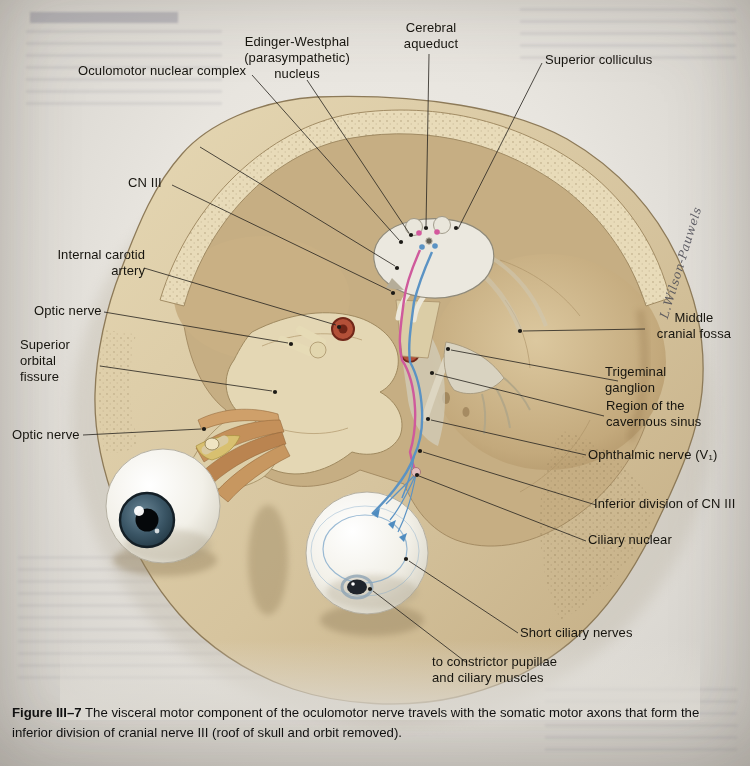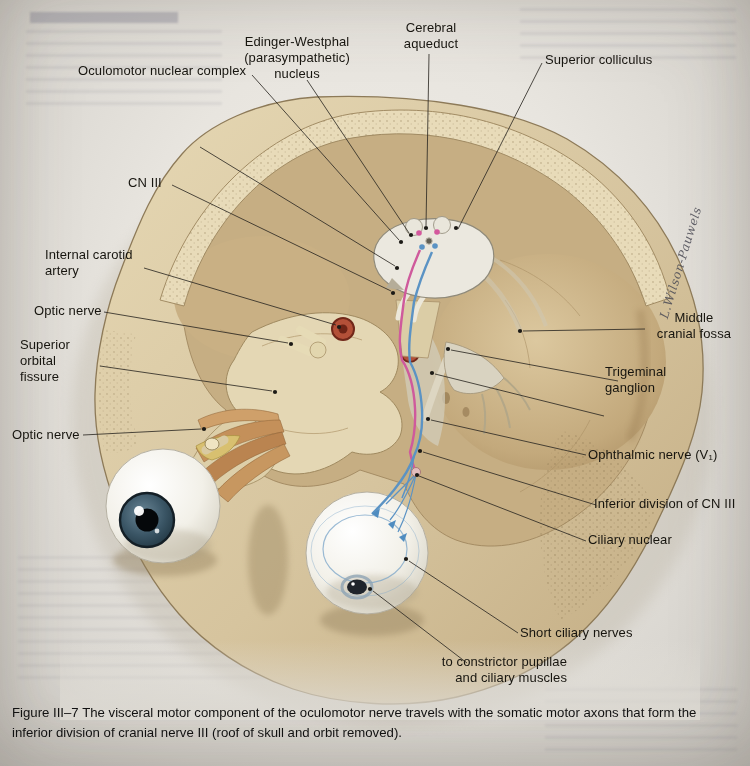--- a/index.html
+++ b/index.html
@@ -11,21 +11,21 @@
   }
   .lbl {
     position:absolute; font-size:13px; line-height:1.22; color:#17150f;
     white-space:pre-line; letter-spacing:.1px;
   }
   .nw { white-space:nowrap; }
   .caption {
     position:absolute; left:12px; right:16px; top:703px;
     font-size:13.2px; line-height:1.5; color:#111;
   }
-  .caption b { font-weight:normal;margin-top:43px; }
+  .caption b { font-weight:bold;margin-top:43px; }
   .signature {
     position:absolute; left:617px; top:248px; width:132px;
     transform: rotate(-73deg);
     font-family:"DejaVu Serif", serif; font-style:italic;
     font-size:12px; color:#4b4b55; opacity:.85; letter-spacing:.6px;
   }
   .bleed { position:absolute; pointer-events:none; }
   .rows {
     background-image: repeating-linear-gradient(180deg,
       rgba(88,88,110,.18) 0px, rgba(88,88,110,.18) 2.6px,
@@ -276,36 +276,38 @@
   </svg>
 
   <div class="lbl" style="left:385px;top:20px;width:92px;text-align:center">Cerebral
 aqueduct</div>
   <div class="lbl" style="left:239px;top:34px;width:116px;text-align:center">Edinger-Westphal
 (parasympathetic)
 nucleus</div>
   <div class="lbl nw" style="left:545px;top:52px">Superior colliculus</div>
   <div class="lbl nw" style="left:78px;top:63px">Oculomotor nuclear complex</div>
   <div class="lbl nw" style="left:128px;top:175px">CN III</div>
-  <div class="lbl" style="left:45px;top:247px;width:100px;text-align:left">Internal carotid
+  <div class="lbl" style="left:45px;top:247px;width:100px;text-align:right">Internal carotid
 artery</div>
   <div class="lbl nw" style="left:34px;top:303px">Optic nerve</div>
   <div class="lbl" style="left:20px;top:337px;width:70px;">Superior
 orbital
 fissure</div>
   <div class="lbl nw" style="left:12px;top:427px">Optic nerve</div>
   <div class="lbl" style="left:646px;top:310px;width:96px;text-align:center">Middle
 cranial fossa</div>
   <div class="lbl" style="left:605px;top:364px;width:92px">Trigeminal
 ganglion</div>
+  <div class="lbl" style="left:606px;top:398px;width:112px">Region of the
+cavernous sinus</div>
   <div class="lbl nw" style="left:588px;top:447px">Ophthalmic nerve (V₁)</div>
   <div class="lbl nw" style="left:594px;top:496px">Inferior division of CN III</div>
   <div class="lbl nw" style="left:588px;top:532px">Ciliary nuclear</div>
   <div class="lbl nw" style="left:520px;top:625px">Short ciliary nerves</div>
-  <div class="lbl" style="left:432px;top:654px;width:135px;text-align:right">to constrictor pupillae
+  <div class="lbl" style="left:432px;top:654px;width:135px;text-align:left">to constrictor pupillae
 and ciliary muscles</div>
 
   <div class="signature">L.Wilson-Pauwels</div>
 
   <div class="caption">
     <b>Figure III–7</b>
     <span>The visceral motor component of the oculomotor nerve travels with the somatic motor axons that form the inferior division of cranial nerve III (roof of skull and orbit removed).</span>
   </div>
 
 </div>

